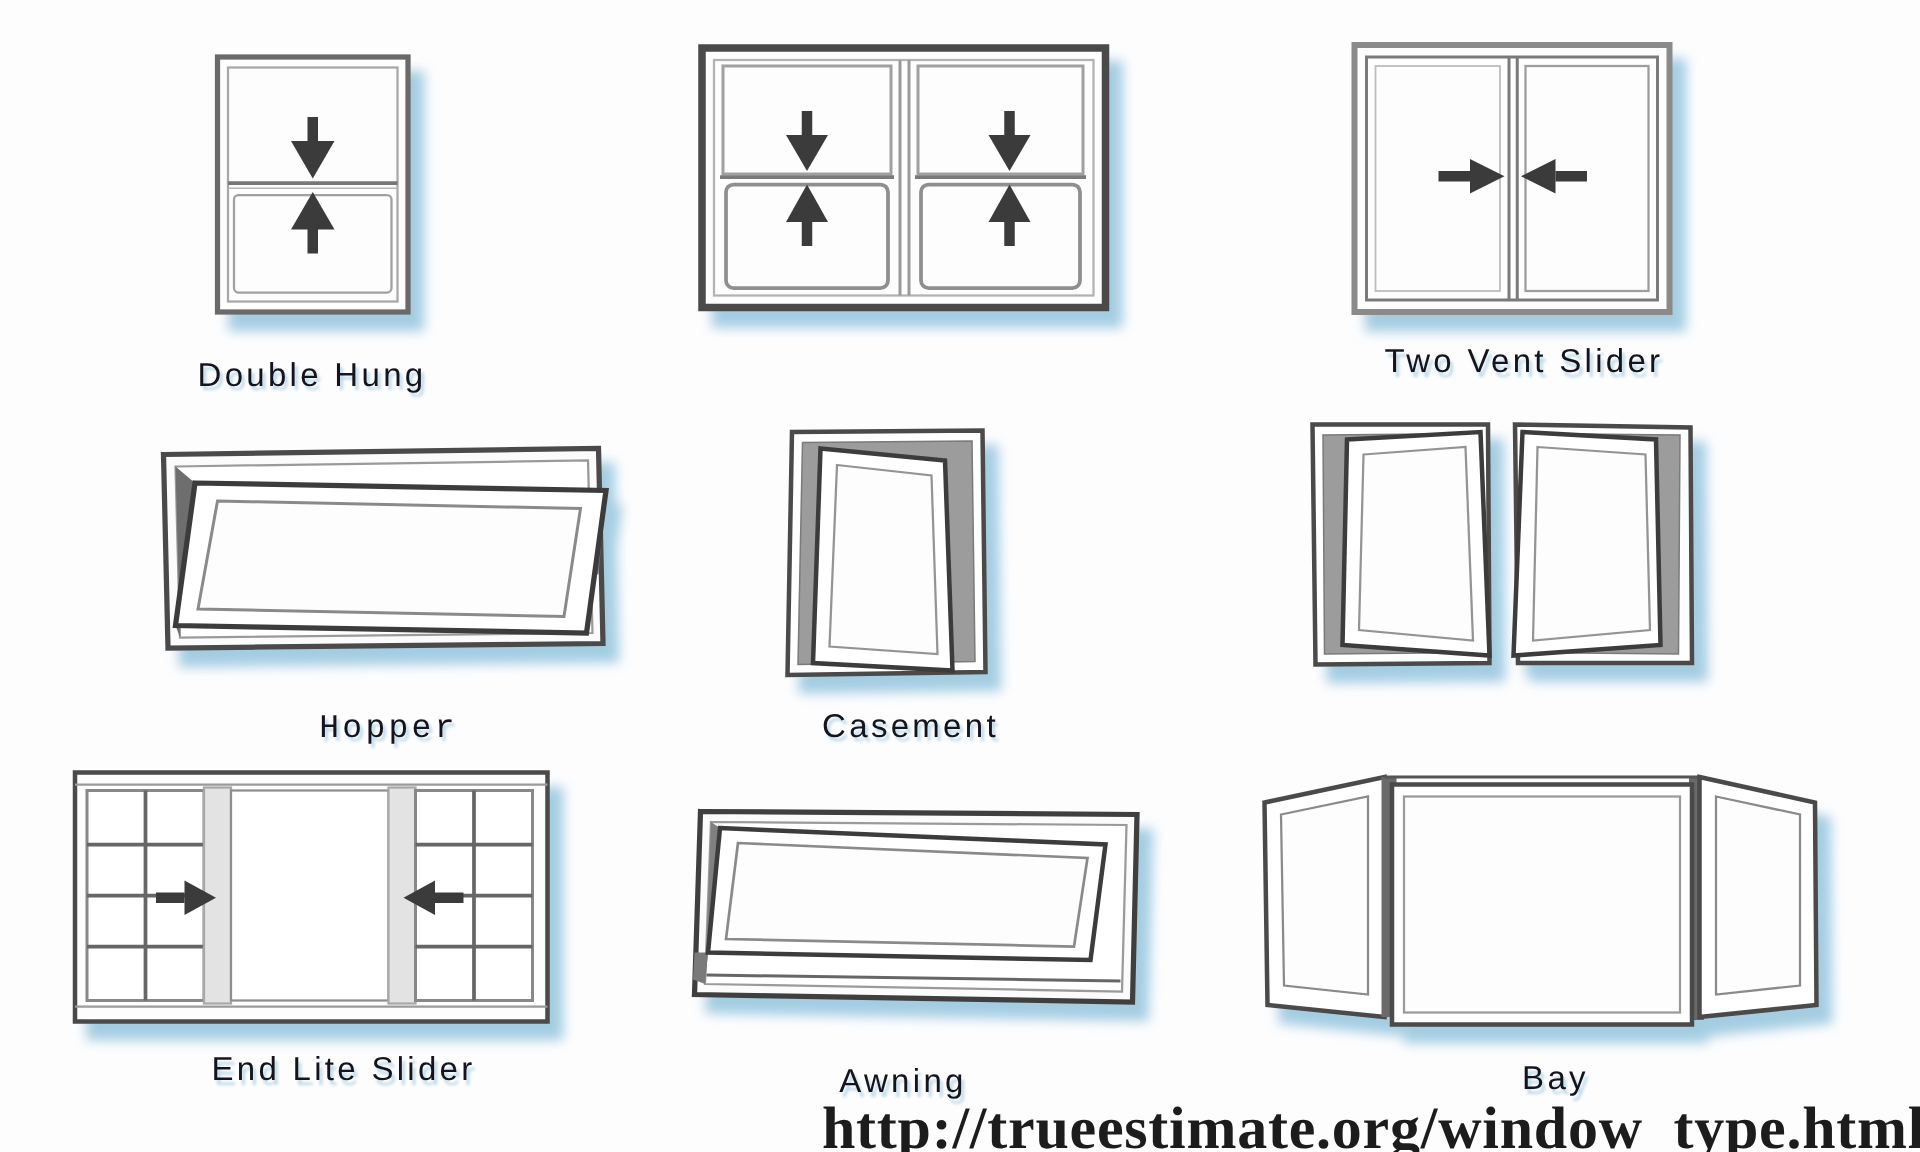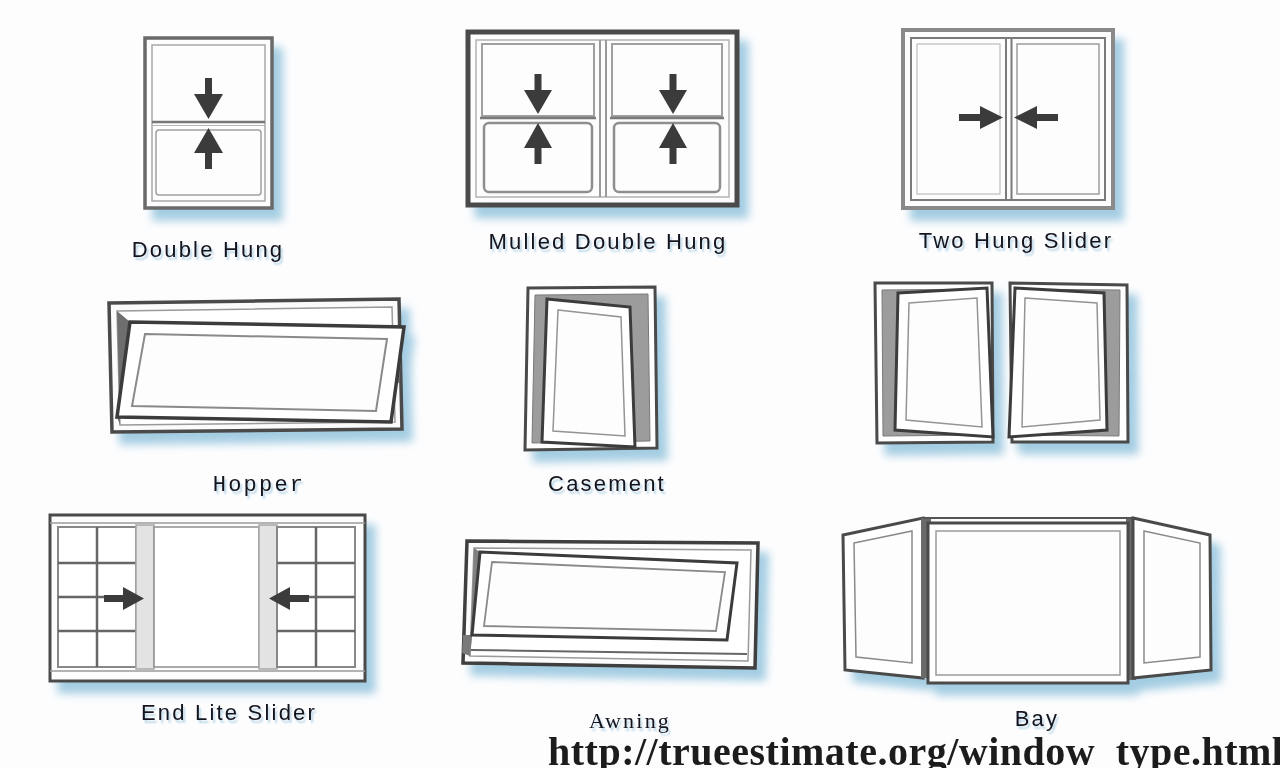--- a/index.html
+++ b/index.html
@@ -101,41 +101,40 @@
       <g fill="#3b3b3b">
         <rect x="207.5" y="48" width="7" height="17"></rect>
         <polygon points="197,64 225,64 211,88"></polygon>
       </g>
       <g fill="#3b3b3b">
         <polygon points="197,122 225,122 211,97"></polygon>
         <rect x="207.5" y="121" width="7" height="17"></rect>
       </g>
     </svg>
   </div>
-  <div class="win-label" style="left:608px;top:229px;">Mulled Double Hung</div>
 
   <div class="diagram" style="left:897px;top:24px;width:245px;height:205px;">
     <svg width="245" height="205" viewBox="0 0 245 205">
       <rect x="6" y="6" width="210" height="178" fill="#fdfdfd" stroke="#8a8a8a" stroke-width="4"></rect>
       <rect x="14" y="14" width="194" height="162" fill="none" stroke="#7a7a7a" stroke-width="2"></rect>
       <rect x="20" y="20" width="83" height="150" fill="none" stroke="#bdbdbd" stroke-width="1.2"></rect>
       <line x1="109" y1="14" x2="109" y2="176" stroke="#7a7a7a" stroke-width="2"></line>
       <line x1="114.5" y1="14" x2="114.5" y2="176" stroke="#7a7a7a" stroke-width="2"></line>
       <rect x="120" y="20" width="82" height="150" fill="none" stroke="#9d9d9d" stroke-width="1.5"></rect>
       <g fill="#3b3b3b">
         <rect x="62" y="90" width="21" height="7"></rect>
         <polygon points="83,82 83,105 106,93.5"></polygon>
       </g>
       <g fill="#3b3b3b">
         <polygon points="140,82 140,105 117,93.5"></polygon>
         <rect x="140" y="90" width="21" height="7"></rect>
       </g>
     </svg>
   </div>
-  <div class="win-label" style="left:1016px;top:228px;">Two Hung Slider</div>
+  <div class="win-label" style="left:1016px;top:228px;">Two Vent Slider</div>
 
   <div class="diagram" style="left:101px;top:291px;width:350px;height:190px;">
     <svg width="350" height="190" viewBox="0 0 350 190">
       <polygon points="8,12 298,8 301,138 11,141" fill="#fbfbfb" stroke="#4a4a4a" stroke-width="3.5"></polygon>
       <polygon points="16,20 291,16 294,131 19,134" fill="#ffffff" stroke="#9a9a9a" stroke-width="1.5"></polygon>
       <polygon points="16,20 29,31 16,126 19,134" fill="#6e6e6e"></polygon>
       <polygon points="291,42 302,46 298,92 288,90" fill="#7a7a7a"></polygon>
       <polygon points="29,31 303,36 290,131 16,126" fill="#ffffff" stroke="#3c3c3c" stroke-width="3.5"></polygon>
       <polygon points="44,43 286,48 275,120 31,115" fill="#fdfdfd" stroke="#8a8a8a" stroke-width="2"></polygon>
     </svg>
@@ -207,21 +206,21 @@
     <svg width="320" height="155" viewBox="0 0 320 155">
       <polygon points="10,6 301,8 298,133 6,128" fill="#fbfbfb" stroke="#3f3f3f" stroke-width="3.5"></polygon>
       <polygon points="17,13 294,15 291,126 13,121" fill="#ffffff" stroke="#9a9a9a" stroke-width="1.5"></polygon>
       <line x1="14" y1="115" x2="290" y2="119" stroke="#666" stroke-width="2"></line>
       <polygon points="17,13 23,17 15,100 13,121" fill="#808080"></polygon>
       <polygon points="6,100 15,100 13,121 5,118" fill="#7a7a7a"></polygon>
       <polygon points="23,17 280,28 270,105 15,100" fill="#ffffff" stroke="#3c3c3c" stroke-width="3"></polygon>
       <polygon points="35,27 268,37 259,96 27,91" fill="#fdfdfd" stroke="#8a8a8a" stroke-width="1.8"></polygon>
     </svg>
   </div>
-  <div class="win-label" style="left:630px;top:708px;font-family:Liberation Serif, serif;">Awning</div>
+  <div class="win-label" style="left:602px;top:708px;">Awning</div>
 
   <div class="diagram" style="left:832px;top:510px;width:415px;height:200px;">
     <svg width="415" height="200" viewBox="0 0 415 200">
 
       <polygon points="11,25 91,8 91,168 13,160" fill="#ffffff" stroke="#4a4a4a" stroke-width="3"></polygon>
       <polygon points="22,33 80,21 80,153 24,147" fill="#fdfdfd" stroke="#8a8a8a" stroke-width="1.5"></polygon>
 
       <rect x="89" y="8" width="10" height="160" fill="#6a6a6a"></rect>
       <rect x="294" y="8" width="10" height="162" fill="#6a6a6a"></rect>
       <line x1="91" y1="8" x2="301" y2="8" stroke="#555" stroke-width="2"></line>

